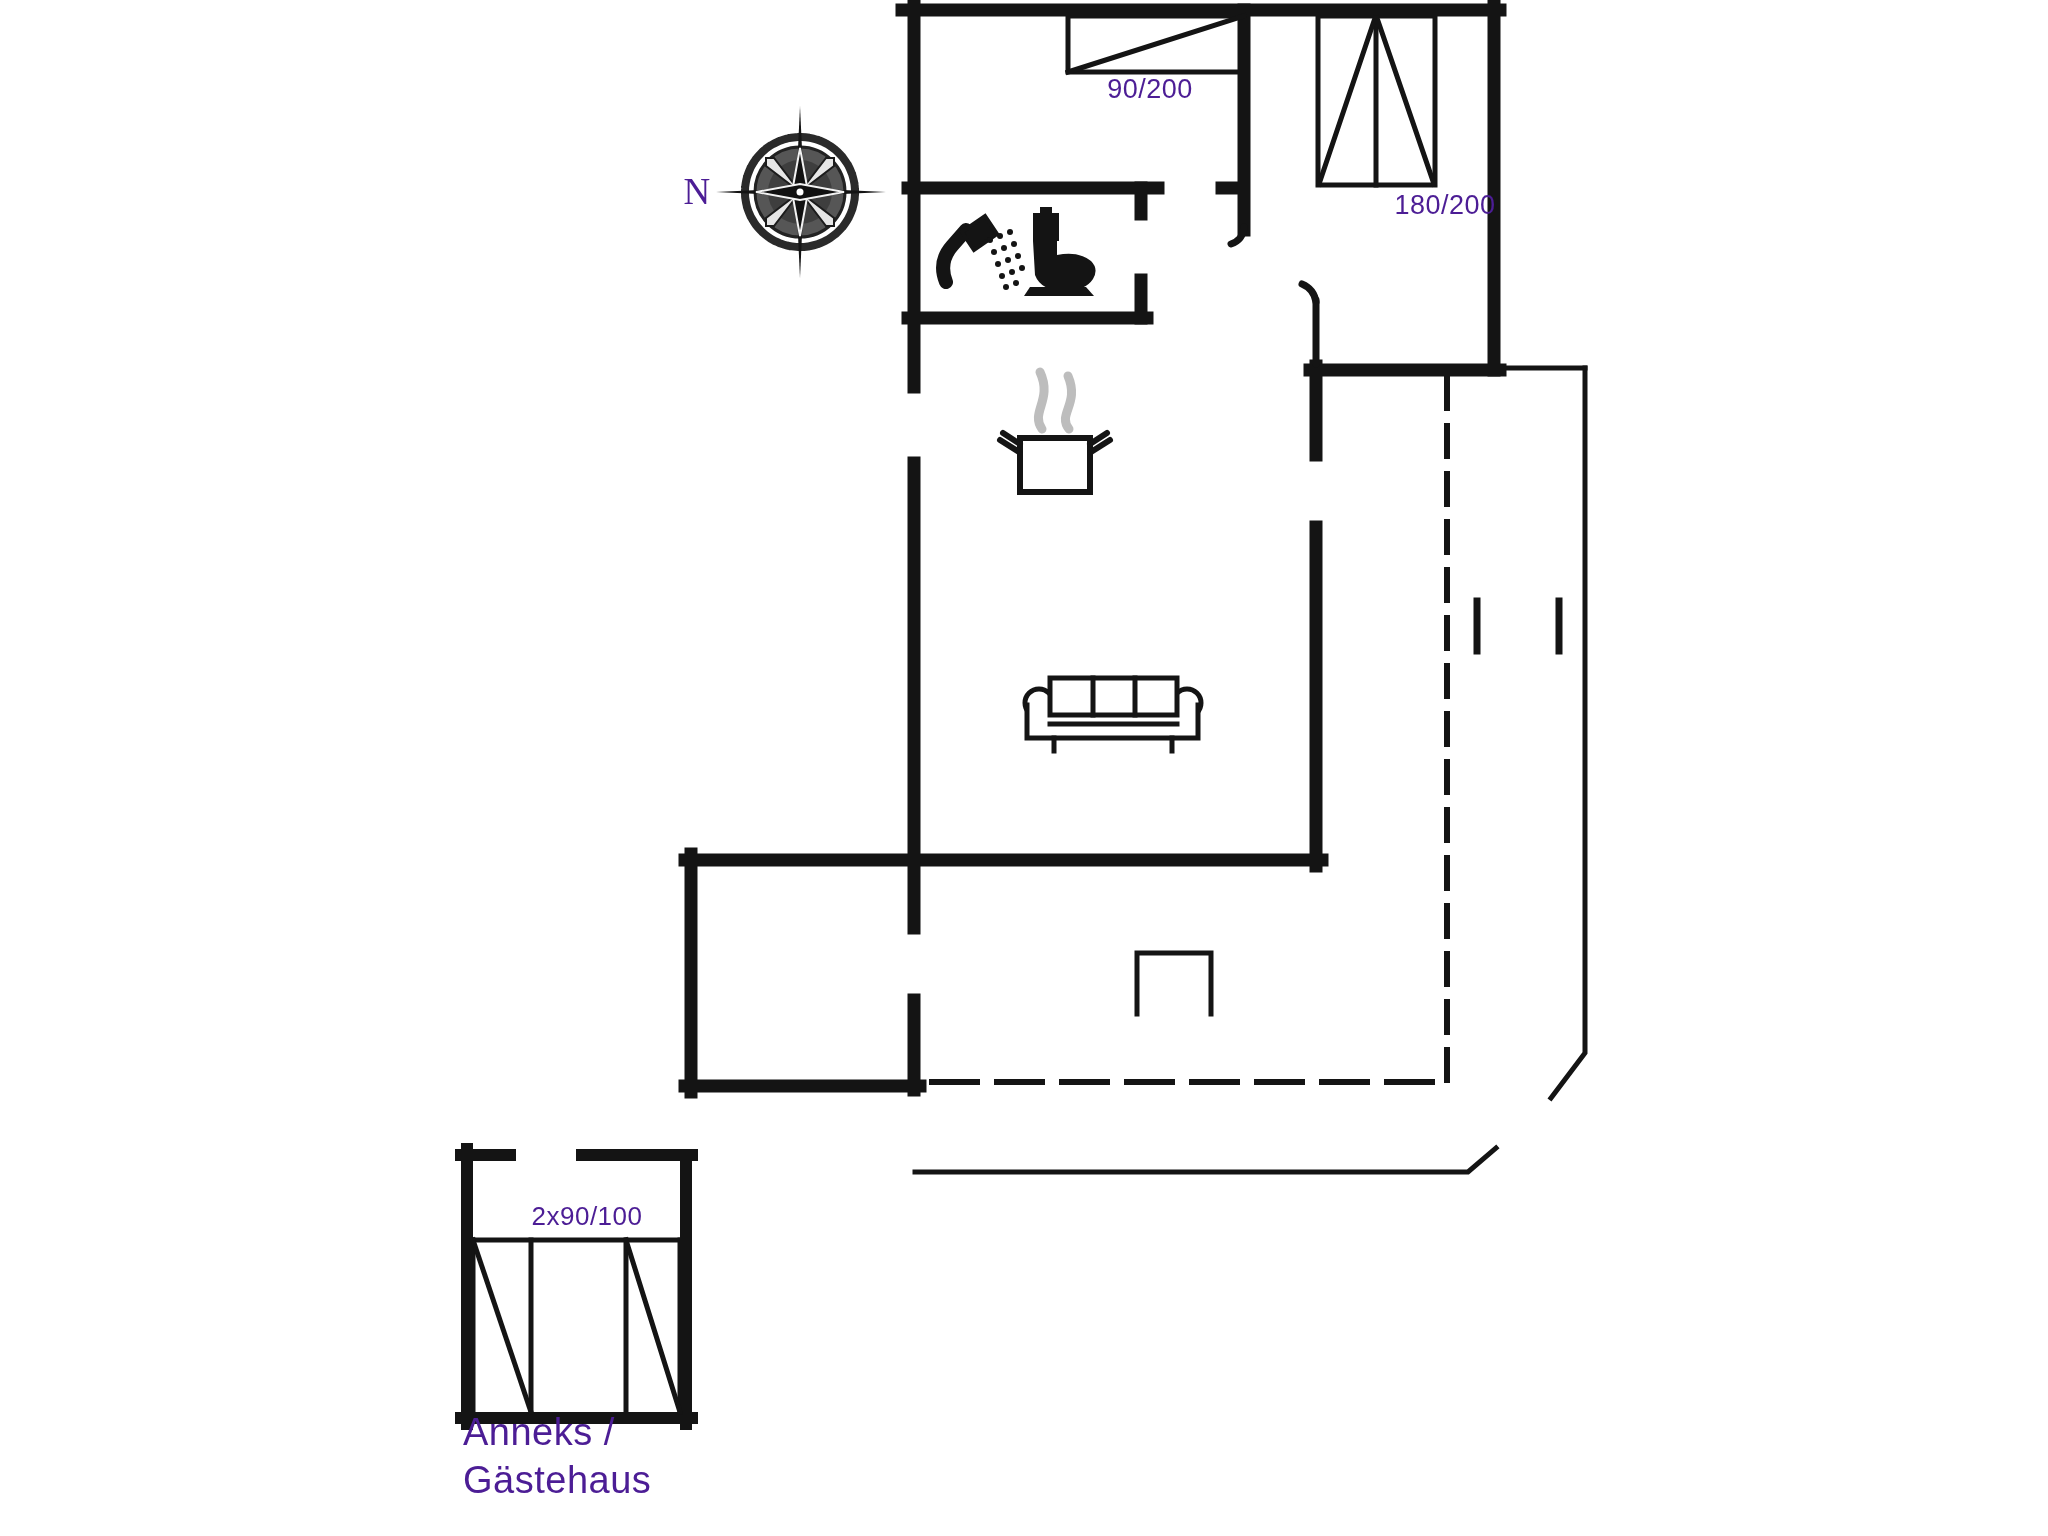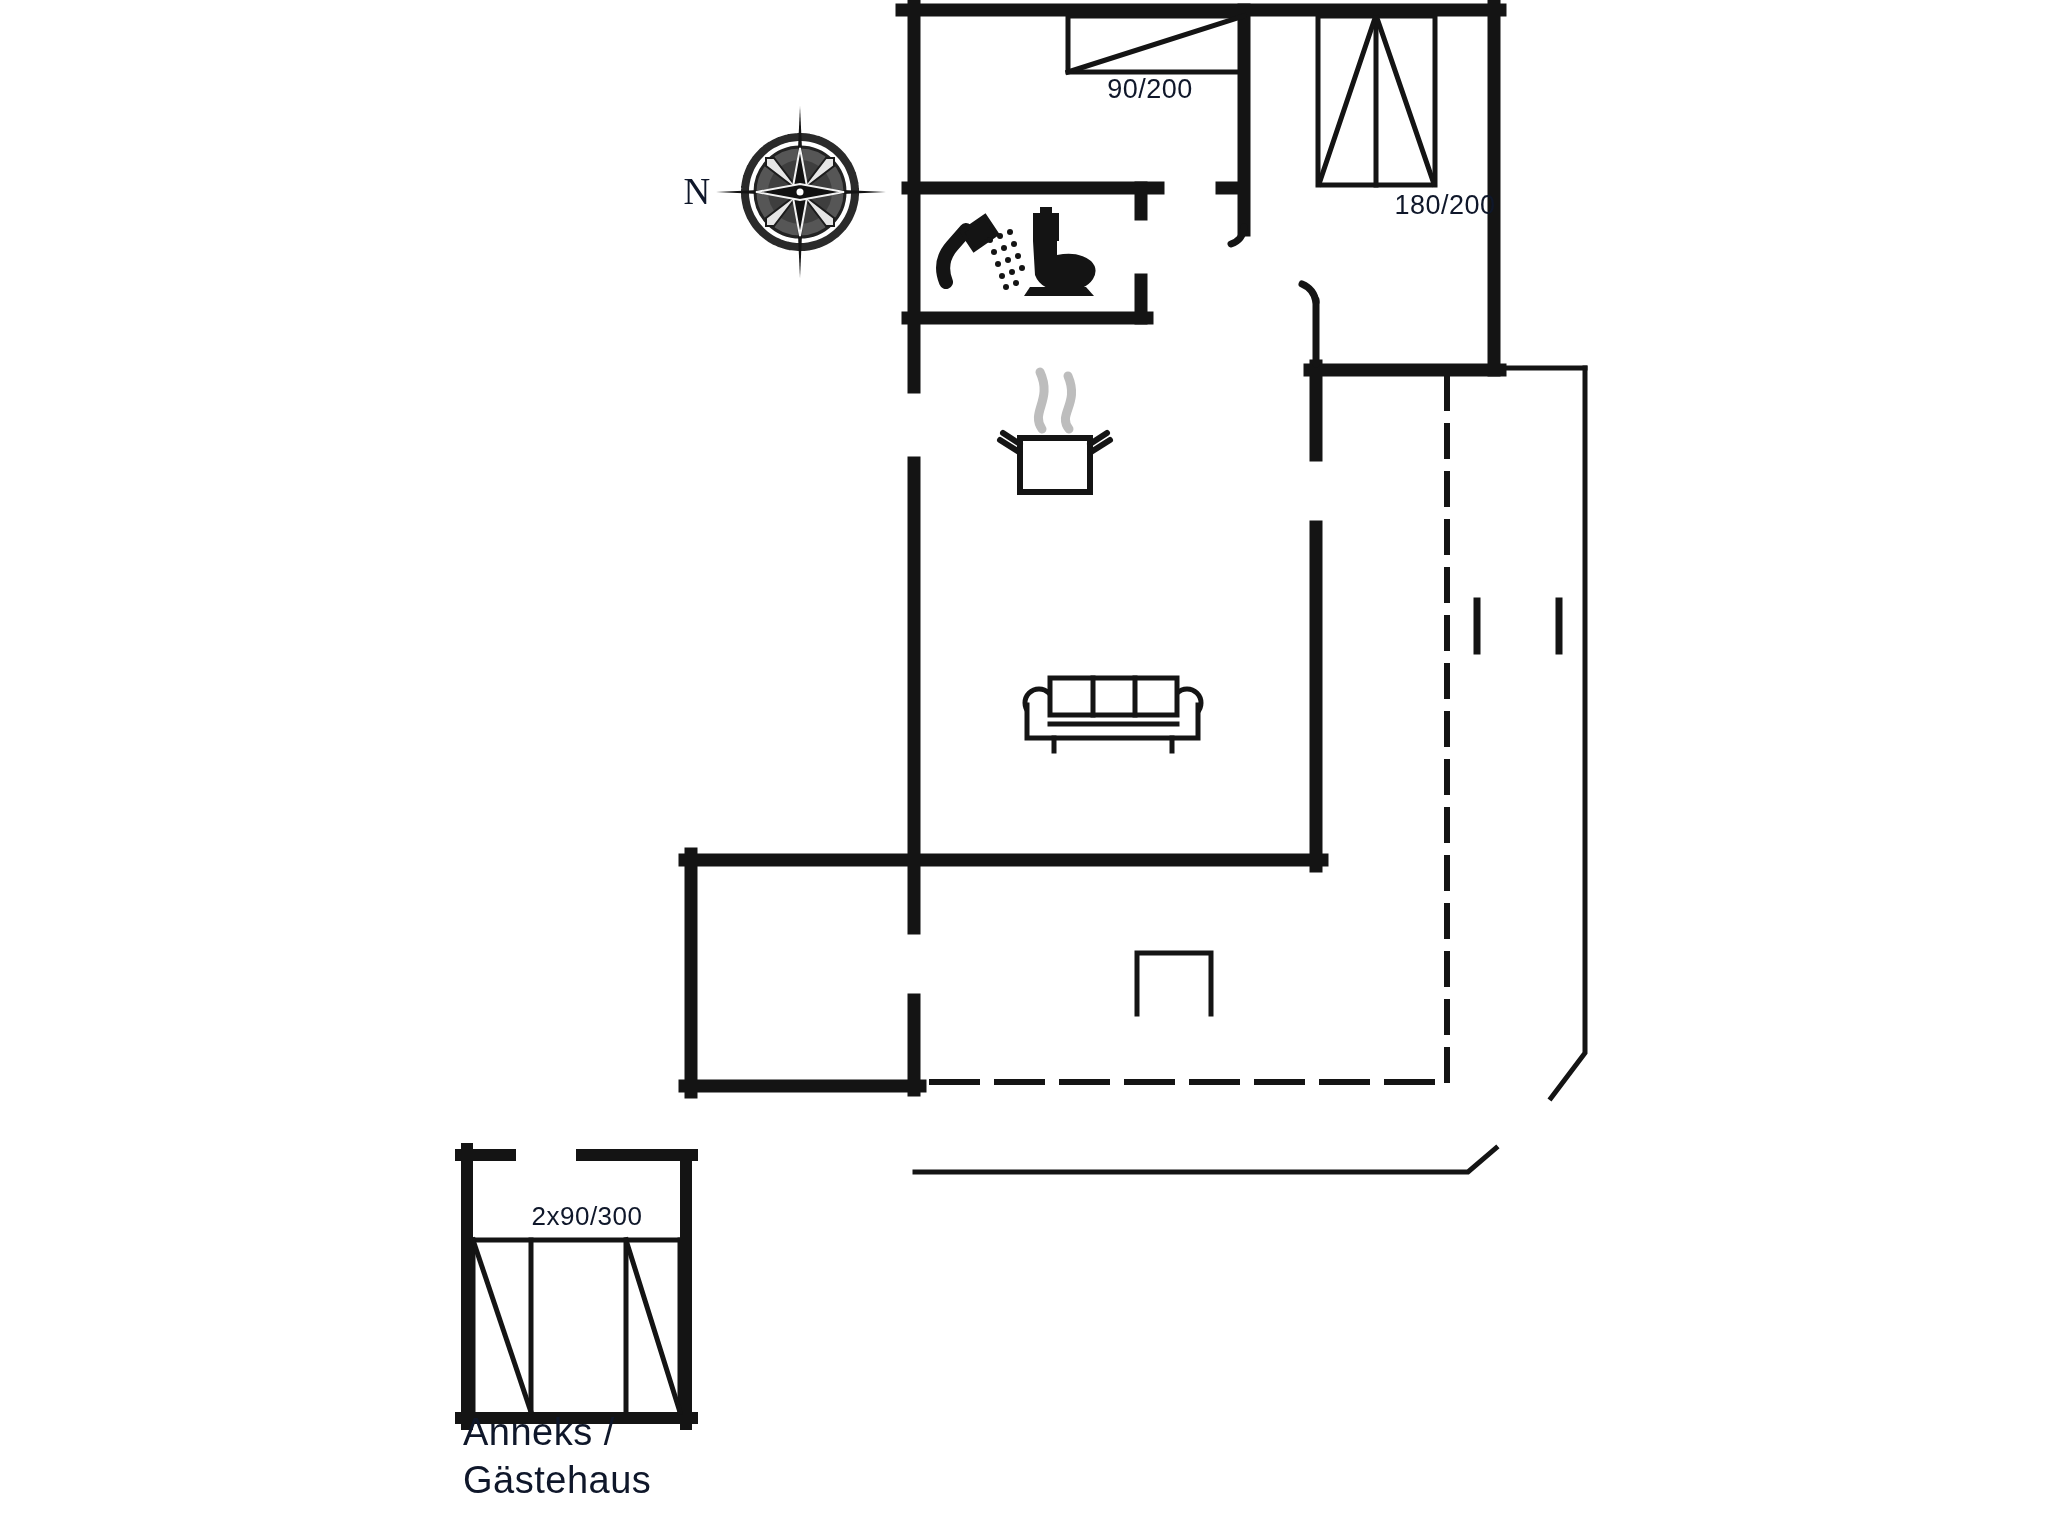--- a/index.html
+++ b/index.html
@@ -6,21 +6,21 @@
   #canvas{
     position:relative;
     width:2048px;height:1536px;
     background:#ffffff;
     font-family:"Liberation Sans", sans-serif;
     overflow:hidden;
   }
   #plan-svg{position:absolute;left:0;top:0;}
   .lbl{
     position:absolute;
-    color:#0f172a;
+    color:#4c1d95;
     font-size:27px;
     letter-spacing:0.5px;
     text-align:center;
     white-space:nowrap;
   }
   .lbl-bed90   {left:1096px;top:74px;width:108px;}
   .lbl-bed180  {left:1384px;top:190px;width:122px;}
   .lbl-annexbed{left:518px;top:1201px;width:138px;font-size:26px;}
   .lbl-north{
     left:680px;top:170px;width:34px;
@@ -176,20 +176,20 @@
       <path d="M626,1240 L680,1412"></path>
     </g>
   </svg>
 
   <div class="lbl lbl-north">N</div>
 
   <div class="lbl lbl-bed90">90/200</div>
 
   <div class="lbl lbl-bed180">180/200</div>
 
-  <div class="lbl lbl-annexbed">2x90/300</div>
+  <div class="lbl lbl-annexbed">2x90/100</div>
 
   <div class="lbl lbl-caption">
     <div>Anneks /</div>
     <div>Gästehaus</div>
   </div>
 
 </div>
 
 </body></html>

